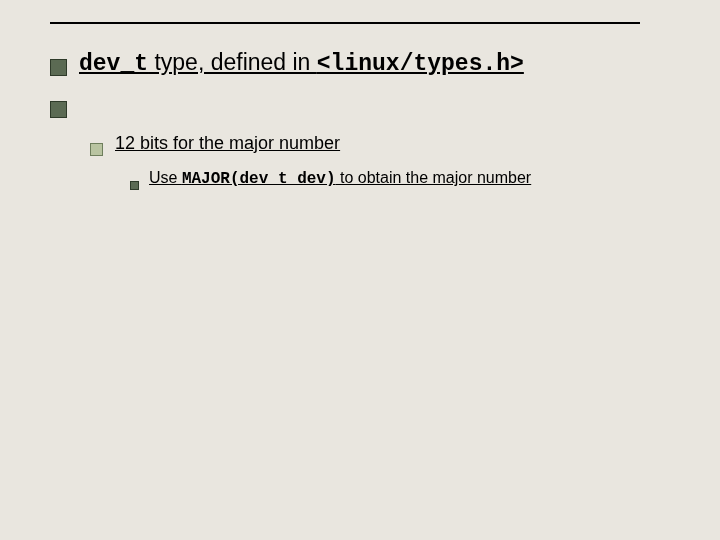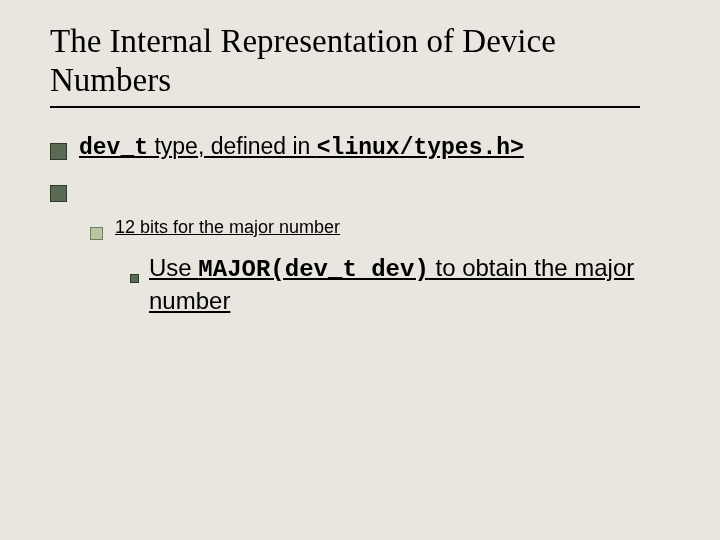--- a/index.html
+++ b/index.html
@@ -70,31 +70,30 @@
     background: #b9c4a1;
     border: 1px solid #6e7e5c;
   }
   .sq-l3 {
     width: 9px; height: 9px;
     background: #5b6a53;
     border: 1px solid #2e3a29;
   }
 
   .lvl2 { margin-left: 40px; font-size: 18px; margin-top: 6px; margin-bottom: 4px; }
-  .lvl3 { margin-left: 80px; font-size: 24px; margin-top: 5px; margin-bottom: 10px; }
+  .lvl3 { margin-left: 80px; font-size: 16px; margin-top: 5px; margin-bottom: 10px; }
   .lvl2 .row > .bullet { margin-top: 7px; }
   .lvl3 .row > .bullet { margin-top: 7px; margin-right: 10px; }
 
 </style>
 </head>
 <body>
 
 <div class="slide">
 
-  <h1 class="title">The Internal Representation of Device Numbers</h1>
   <div class="title-underline"></div>
 
   <div class="content">
 
     <div class="row">
       <span class="bullet"><span class="sq sq-l1"></span></span>
       <span class="txt">
         <span class="mono">dev_t</span><span>  type, defined in </span><span class="mono">&lt;linux/types.h&gt;</span>
       </span>
     </div>

